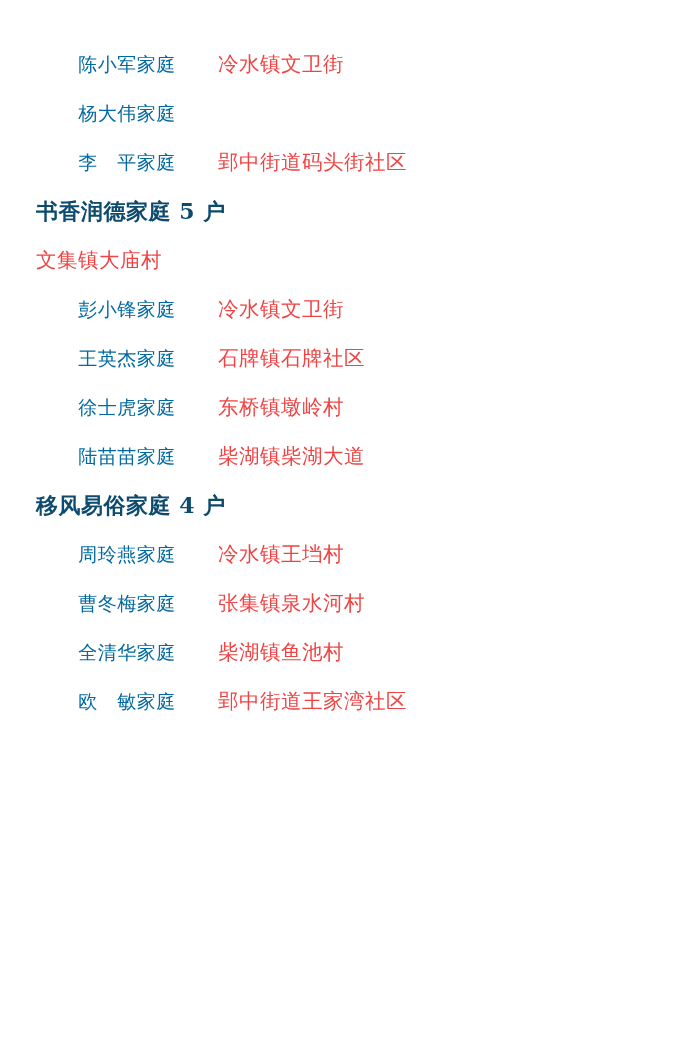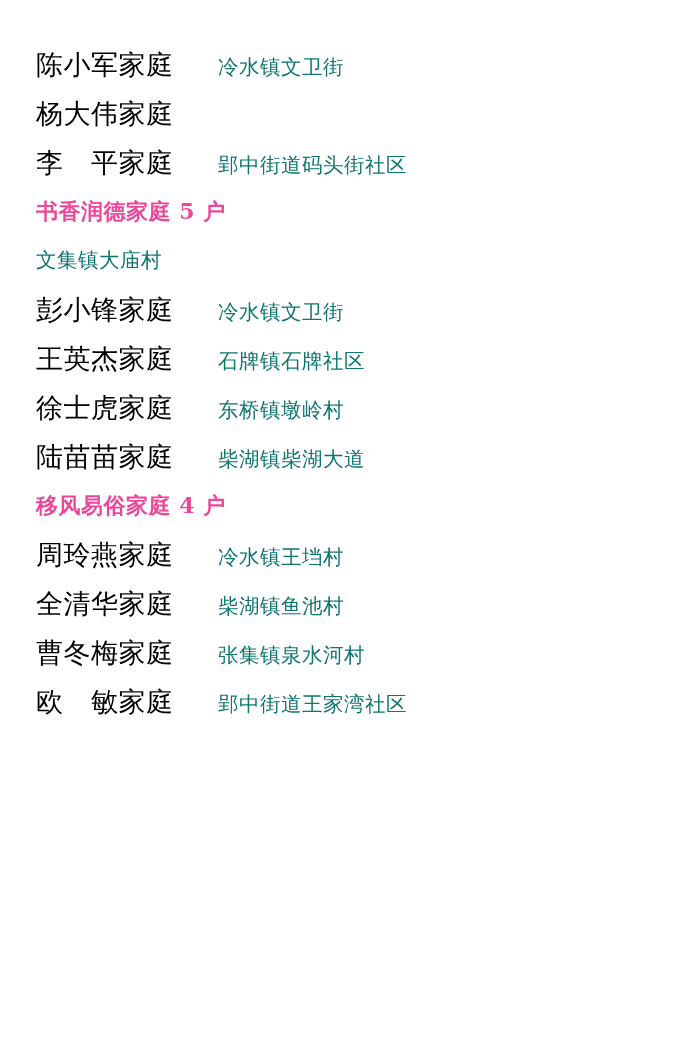--- a/index.html
+++ b/index.html
@@ -26,38 +26,39 @@
   }
   .entry-row {
     display: flex;
     align-items: baseline;
     height: 49px;
     line-height: 49px;
   }
   .entry-name {
     width: 182px;
     flex: 0 0 182px;
-    font-size: 27px;
+    font-size: 19px;
     letter-spacing: 0.5px;
     white-space: pre;
-    color: #000000;
+    color: #0369a1;
+    text-align: center;
   }
   .entry-place {
     font-size: 20.5px;
     letter-spacing: 0.5px;
     white-space: pre;
-    color: #0f766e;
+    color: #ef4444;
   }
   .section-head {
     height: 49px;
     line-height: 49px;
     font-size: 22px;
     font-weight: bold;
     letter-spacing: 0.5px;
-    color: #ec4899;
+    color: #0c4a6e;
     white-space: pre;
   }
 </style>
 </head>
 <body>
 
 <div class="page">
   <div class="doc-body" id="doc-body">
       <div class="entry-row">
         <span class="entry-name">陈小军家庭</span>
@@ -89,25 +90,25 @@
       <div class="entry-row">
         <span class="entry-name">陆苗苗家庭</span>
         <span class="entry-place">柴湖镇柴湖大道</span>
       </div>
       <div class="section-head">移风易俗家庭 4 户</div>
       <div class="entry-row">
         <span class="entry-name">周玲燕家庭</span>
         <span class="entry-place">冷水镇王垱村</span>
       </div>
       <div class="entry-row">
+        <span class="entry-name">曹冬梅家庭</span>
+        <span class="entry-place">张集镇泉水河村</span>
+      </div>
+      <div class="entry-row">
         <span class="entry-name">全清华家庭</span>
         <span class="entry-place">柴湖镇鱼池村</span>
-      </div>
-      <div class="entry-row">
-        <span class="entry-name">曹冬梅家庭</span>
-        <span class="entry-place">张集镇泉水河村</span>
       </div>
       <div class="entry-row">
         <span class="entry-name">欧　敏家庭</span>
         <span class="entry-place">郢中街道王家湾社区</span>
       </div>
     </div>
 </div>
 
 </body></html>

